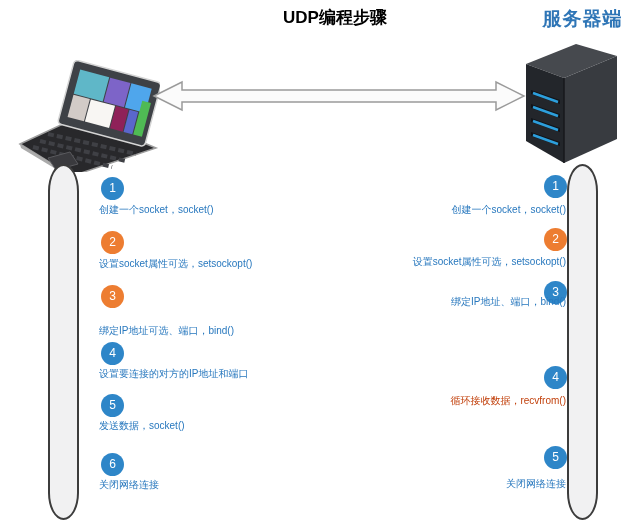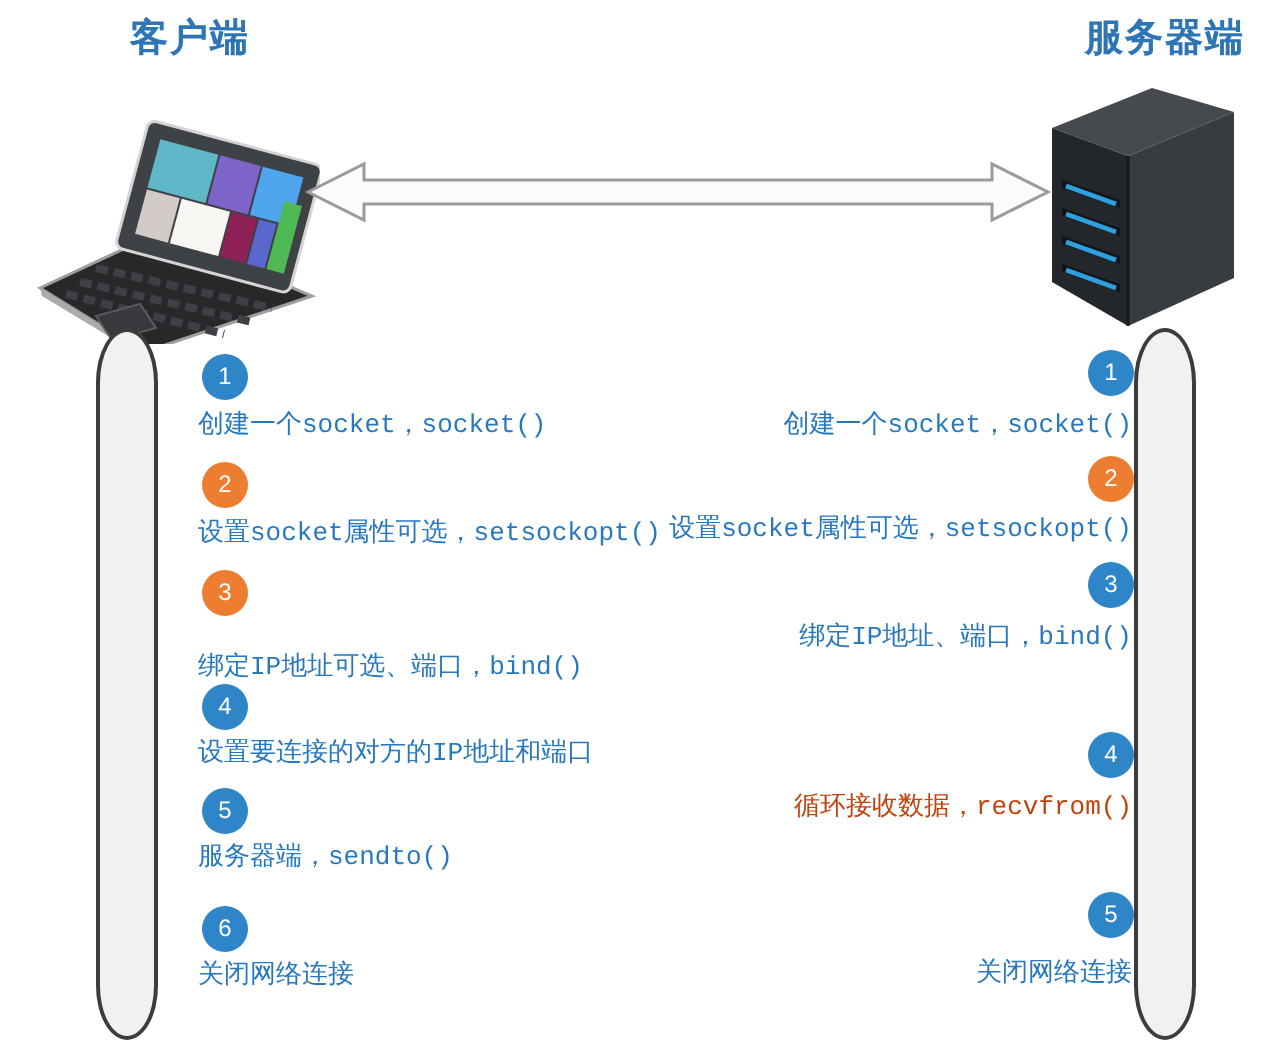--- a/index.html
+++ b/index.html
@@ -27,35 +27,35 @@
     border-radius:16px / 28px;box-sizing:border-box;
   }
   .bar-left{left:48px;}
   .bar-right{left:567px;}
   .step-badge{
     position:absolute;width:23px;height:23px;border-radius:50%;
     color:#fff;font-size:12px;line-height:23px;text-align:center;
     font-family:"Liberation Sans",sans-serif;z-index:3;
   }
   .step-text{
-    position:absolute;font-size:13px;color:#2878BE;white-space:nowrap;
-    font-family:Liberation Mono, monospace;z-index:3;
+    position:absolute;font-size:10px;color:#2878BE;white-space:nowrap;
+    font-family:Liberation Sans, sans-serif;z-index:3;
   }
   .client-col .step-badge{left:101px;}
   .client-col .step-text{left:99px;}
   .server-col .step-badge{right:73px;}
   .server-col .step-text{right:74px;text-align:right;}
 </style>
 </head>
 <body>
 
 <div class="canvas">
 
-  <div class="endpoint-label client-label">客户端</div>
 
+  <div class="diagram-title">UDP编程步骤</div>
 
   <div class="endpoint-label server-label">服务器端</div>
 
   <div class="icon-wrap laptop">
     <svg width="152" height="142" viewBox="0 0 152 142">
 
       <polygon points="12,114 72,86 148,118 64,146" fill="#28282B" stroke="#9E9E9E" stroke-width="1.5"></polygon>
       <polygon points="12,114 64,146 66,150 13,118" fill="#ABABAB"></polygon>
 
       <line x1="40" y1="104" x2="128" y2="124" stroke="#3F4045" stroke-width="4" stroke-dasharray="6,3"></line>
@@ -110,30 +110,30 @@
   <div class="client-col" id="client-col">
       <div class="step-badge" style="top: 177px; background: rgb(46, 134, 200);">1</div>
       <div class="step-text" style="top: 203px; color: rgb(40, 120, 190);">创建一个socket，socket()</div>
       <div class="step-badge" style="top: 231px; background: rgb(237, 125, 49);">2</div>
       <div class="step-text" style="top: 257px; color: rgb(40, 120, 190);">设置socket属性可选，setsockopt()</div>
       <div class="step-badge" style="top: 285px; background: rgb(237, 125, 49);">3</div>
       <div class="step-text" style="top: 324px; color: rgb(40, 120, 190);">绑定IP地址可选、端口，bind()</div>
       <div class="step-badge" style="top: 342px; background: rgb(46, 134, 200);">4</div>
       <div class="step-text" style="top: 367px; color: rgb(40, 120, 190); text-align: center;">设置要连接的对方的IP地址和端口</div>
       <div class="step-badge" style="top: 394px; background: rgb(46, 134, 200);">5</div>
-      <div class="step-text" style="top: 419px; color: rgb(40, 120, 190);">服务器端，sendto()</div>
+      <div class="step-text" style="top: 419px; color: rgb(40, 120, 190);">发送数据，socket()</div>
       <div class="step-badge" style="top: 453px; background: rgb(46, 134, 200);">6</div>
       <div class="step-text" style="top: 478px; color: rgb(40, 120, 190);">关闭网络连接</div>
     </div>
   <div class="server-col" id="server-col">
       <div class="step-badge" style="top: 175px; background: rgb(46, 134, 200);">1</div>
       <div class="step-text" style="top: 203px; color: rgb(40, 120, 190);">创建一个socket，socket()</div>
       <div class="step-badge" style="top: 228px; background: rgb(237, 125, 49);">2</div>
       <div class="step-text" style="top: 255px; color: rgb(40, 120, 190);">设置socket属性可选，setsockopt()</div>
       <div class="step-badge" style="top: 281px; background: rgb(46, 134, 200);">3</div>
-      <div class="step-text" style="top: 309px; color: rgb(40, 120, 190);">绑定IP地址、端口，bind()</div>
+      <div class="step-text" style="top: 295px; color: rgb(40, 120, 190);">绑定IP地址、端口，bind()</div>
       <div class="step-badge" style="top: 366px; background: rgb(46, 134, 200);">4</div>
       <div class="step-text" style="top: 394px; color: #c2410c;">循环接收数据，recvfrom()</div>
       <div class="step-badge" style="top: 446px; background: rgb(46, 134, 200);">5</div>
       <div class="step-text" style="top: 477px; color: rgb(40, 120, 190);">关闭网络连接</div>
     </div>
 
 </div>
 
 </body></html>

